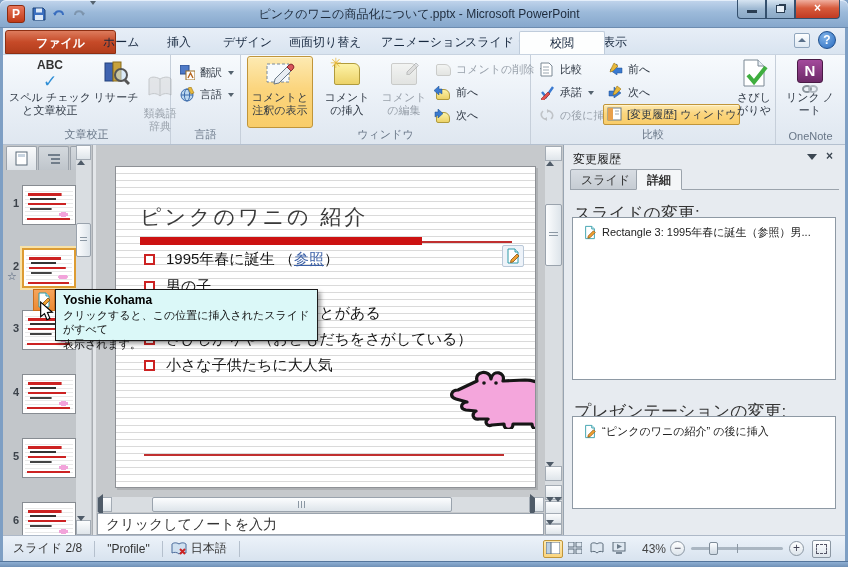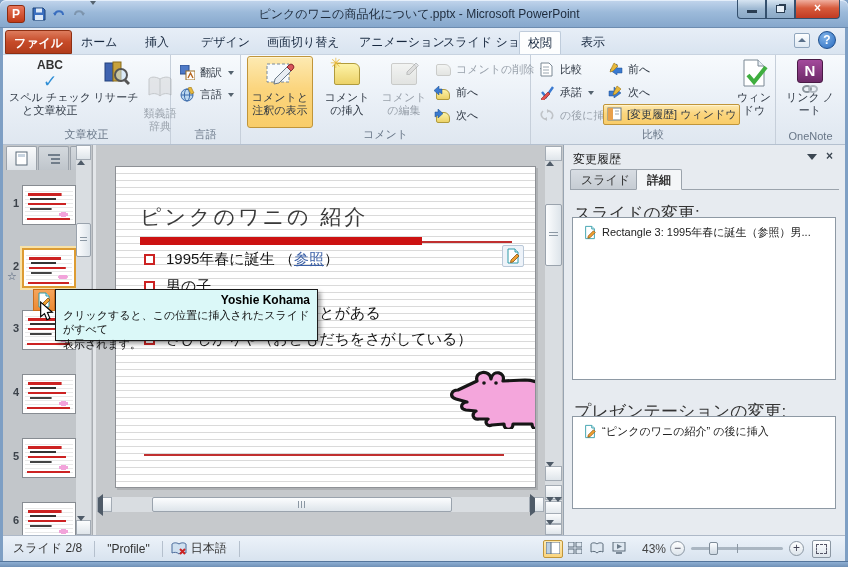--- a/index.html
+++ b/index.html
@@ -29,21 +29,21 @@
     color:#2a3d52; text-align:center; line-height:17px; font-size:12px; }
   .winbtn:first-child { border-radius:0 0 0 4px; }
   .winbtn.close { width:45px; border-radius:0 0 4px 0;
     background:linear-gradient(#f0b0a0,#d75b3c 45%,#c13a22); color:#fff; font-weight:bold; }
   .restore-glyph { display:inline-block; width:9px; height:8px; border:1px solid #2a3d52;
     box-shadow:2px -2px 0 -1px #2a3d52; margin-top:5px; background:#e8f0f8; }
 
   
   .tabrow { position:absolute; left:3px; top:28px; width:842px; height:26px;
     background:linear-gradient(#e7eef7,#d9e4f0); }
-  .rtab { position:absolute; top:3px; height:23px; line-height:23px; padding:0 8px;
+  .rtab { position:absolute; top:3px; height:23px; line-height:23px; padding:0 30px;
     font-size:12px; color:#17283f; text-align:center; }
   .rtab.file { top:2px; height:24px; line-height:24px; color:#fff;
     background:linear-gradient(#dd7c5d,#c64a28 50%,#b23d1c);
     border:1px solid #8e2f12; border-radius:3px 3px 0 0; font-weight:bold; }
   .rtab.active { background:#fdfefe; border:1px solid #bfccdb; border-bottom:none;
     border-radius:2px 2px 0 0; z-index:2; }
   .ribbon-collapse { position:absolute; top:33px; right:38px; width:16px; height:15px;
     border:1px solid #8fa5bd; border-radius:2px; background:linear-gradient(#fdfeff,#dfe9f3); }
   .ribbon-collapse i { display:block; margin:4px auto; width:0; height:0;
     border-left:4px solid transparent; border-right:4px solid transparent; border-bottom:4px solid #5a708a; }
@@ -176,21 +176,21 @@
   .fitbtn i { display:block; width:100%; height:100%; border:1px dashed #556; }
   .bottomframe { position:absolute; left:0; top:561px; width:848px; height:6px;
     background:linear-gradient(#8fb0d4,#6f90b6); border-top:1px solid #55769c; }
 
   
   .ins-marker { position:absolute; left:33px; top:289px; width:22px; height:22px;
     background:linear-gradient(#f5a55c,#ec8a33); border:1px solid #c96f1e; padding:2px; z-index:30; }
   .tooltip { position:absolute; left:55px; top:289px; width:263px; height:52px;
     background:#dbf8f8; border:1px solid #1a1a1a; box-shadow:3px 3px 4px rgba(0,0,0,.35);
     padding:3px 7px; z-index:29; }
-  .tt-author { font-size:12px; font-weight:bold; color:#000; margin-bottom:1px;text-align:right; }
+  .tt-author { font-size:12px; font-weight:bold; color:#000; margin-bottom:1px; }
   .tt-body { font-size:11px; color:#111; line-height:1.3; }
   .cursor { position:absolute; left:39px; top:301px; z-index:31; }
   .rev-star { position:absolute; left:4px; top:125px; font-size:11px; color:#4a5a74; }
 </style>
 </head>
 <body>
 
 <div class="titlebar">
   <div class="pp-logo">P</div>
   <div class="qat-btn" style="left:30px">
@@ -346,21 +346,21 @@
     </div>
     <div class="sbtn" style="left:192px;top:50px">
       <span class="sic">
         <span class="note" style="display:block;width:14px;height:11px;margin-top:4px"></span>
         <svg width="9" height="9" viewBox="0 0 9 9" style="position:relative;top:-15px;left:-2px">
             <path d="M1 8 V3 L4 3 4 0 9 4.5 4 9 4 6 z" fill="#3a7ad0" stroke="#1d4e8c" stroke-width=".5"></path>
           </svg>
       </span>
       <span>次へ</span>
     </div>
-    <div class="glabel">コメント</div>
+    <div class="glabel">ウィンドウ</div>
   </div>
 
   <div class="rgroup" style="left:528px;width:245px">
     <div class="sbtn" style="left:6px;top:4px">
       <span class="sic">
         <svg width="14" height="15" viewBox="0 0 14 15">
             <path d="M1 1h8l3 3v10H1z" fill="#fff" stroke="#7a8894"></path>
             <line x1="3" y1="5" x2="9" y2="5" stroke="#9aa6b0"></line>
             <line x1="3" y1="8" x2="9" y2="8" stroke="#9aa6b0"></line>
             <line x1="3" y1="11" x2="9" y2="11" stroke="#9aa6b0"></line>
@@ -419,21 +419,21 @@
       <span>[変更履歴] ウィンドウ</span>
     </div>
     <div class="rbtn" style="left:202px;top:2px;width:42px">
       <div class="ric">
         <svg width="28" height="30" viewBox="0 0 28 30">
             <path d="M4 1h14l6 6v20H4z" fill="#fff" stroke="#7a8894"></path>
             <path d="M18 1v6h6" fill="#e8eef4" stroke="#7a8894"></path>
             <path d="M8 16 l6 7 L26 8" fill="none" stroke="#3fae3f" stroke-width="4"></path>
           </svg>
       </div>
-      <span>ウィンドウ</span>
+      <span>さびしがりや</span>
     </div>
     <div class="glabel">比較</div>
   </div>
 
   <div class="rgroup" style="left:773px;width:69px;border-right:none">
     <div class="rbtn" style="left:6px;top:2px;width:56px">
       <div class="ric">
         <div style="width:26px;height:24px;margin:0 auto;background:linear-gradient(#a44a9c,#6d2a68);border:1px solid #4a1a46;border-radius:3px;color:#fff;font-weight:bold;font-size:15px;line-height:22px">N</div>
         <svg width="16" height="8" viewBox="0 0 16 8" style="margin-top:-3px">
             <ellipse cx="5" cy="4" rx="4" ry="3" fill="none" stroke="#8a949c" stroke-width="2"></ellipse>
@@ -518,20 +518,24 @@
     <div class="bullet" style="top:108px">
       <span class="bsq"></span>
       <span>男の子</span>
     </div>
     <div class="bullet" style="top:135px;left:188px">
       <span>ことがある</span>
     </div>
     <div class="bullet" style="top:161px">
       <span class="bsq"></span>
       <span>さびしがりや（おともだちをさがしている）</span>
+    </div>
+    <div class="bullet" style="top:187px">
+      <span class="bsq"></span>
+      <span>小さな子供たちに大人気</span>
     </div>
 
     <div class="rev-chip" style="left:386px;top:78px">
       <svg width="16" height="16" viewBox="0 0 16 16">
           <path d="M3 1h7l3 3v11H3z" fill="#fff" stroke="#2e9aa8"></path>
           <path d="M10 1v3h3" fill="#d8f0f4" stroke="#2e9aa8"></path>
           <path d="M6 12l6-6 2 2-6 6-2.5.5z" fill="#f0a030" stroke="#865010" stroke-width=".8"></path>
         </svg>
     </div>
 
@@ -553,20 +557,21 @@
     <div class="sb-btn" style="top:339px"><i class="tri-u" style="margin:2px auto 0"></i><i class="tri-u" style="margin:1px auto"></i></div>
     <div class="sb-btn" style="top:355px"><i class="tri-d" style="margin:2px auto 0"></i><i class="tri-d" style="margin:1px auto"></i></div>
   </div>
   <div class="hsb">
     <div class="sb-btn" style="left:0"><i class="tri-l"></i></div>
     <div class="hsb-thumb" style="left:55px;width:300px">
         <span class="hgrip"></span>
       </div>
     <div class="sb-btn" style="left:auto;right:0"><i class="tri-r"></i></div>
   </div>
+  <div class="notes"><span>クリックしてノートを入力</span></div>
   <div class="abs" style="left:449px;top:368px;width:17px;height:22px;background:#d9dde1">
     <div class="sb-btn" style="top:0;width:17px;height:11px"><i class="tri-u" style="margin:2px auto"></i></div>
     <div class="sb-btn" style="top:11px;width:17px;height:11px"><i class="tri-d" style="margin:2px auto"></i></div>
   </div>
 </div>
 
 <div class="pane">
   <div class="pane-title">変更履歴</div>
   <i class="pane-dd"></i>
   <div class="pane-x">×</div>

